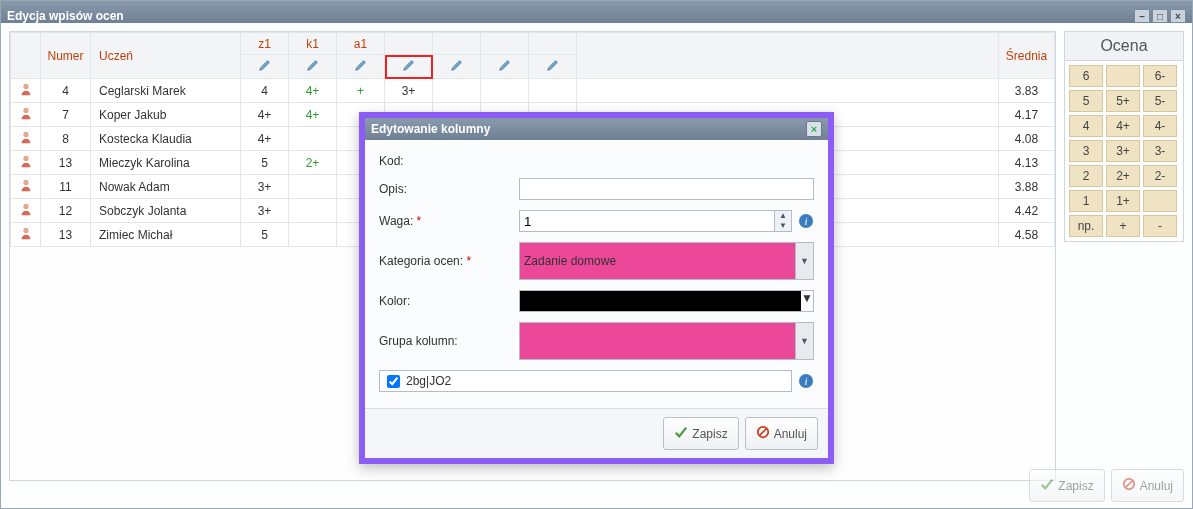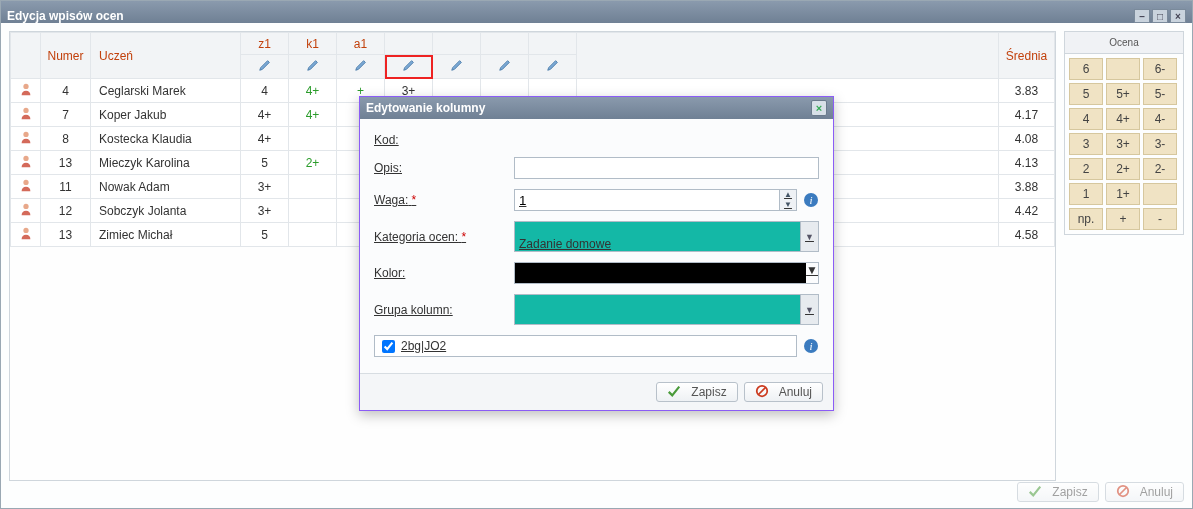--- a/index.html
+++ b/index.html
@@ -22,43 +22,43 @@
 .col-avg { width:56px; }
 .avatar { display:inline-block; width:14px; height:14px; }
 .avatar svg { width:14px; height:14px; }
 .pencil { display:inline-block; width:14px; height:14px; }
 .pencil svg { width:14px; height:14px; }
 .red-sel { outline:2px solid #e22; outline-offset:-2px; }
 .green { color:#2b9c2b; }
 .fill-blank { background:#fefefe; }
 .side-panel { width:120px; }
 .side-panel .box { border:1px solid #cfd6dc; }
-.box-title { background:#f0f2f5; text-align:center; padding:5px 0; border-bottom:1px solid #cfd6dc; font-size:10px; color:#555;}
+.box-title { background:#f0f2f5; text-align:center; padding:5px 0; border-bottom:1px solid #cfd6dc; font-size:16px; color:#555;}
 .grade-grid { display:flex; flex-direction:column; padding:4px; gap:3px; }
 .grade-row { display:flex; gap:3px; }
 .grade-btn { width:34px; height:22px; background:#f0e3c4; border:1px solid #d6c79e; display:flex; align-items:center; justify-content:center; font-size:12px; cursor:pointer; color:#444; }
 .footer { position:absolute; bottom:6px; right:8px; display:flex; gap:6px; }
-.btn { height:20px; padding:0 10px; border:1px solid #b8c1ca; background:linear-gradient(#fff,#eef1f4); border-radius:3px; display:inline-flex; align-items:center; gap:10px; cursor:pointer; color:#555; font-size:12px; }
+.btn { height:33px; padding:0 10px; border:1px solid #b8c1ca; background:linear-gradient(#fff,#eef1f4); border-radius:3px; display:inline-flex; align-items:center; gap:4px; cursor:pointer; color:#555; font-size:12px; }
 .btn.disabled { opacity:.55; cursor:default; }
 .icon-check svg, .icon-cancel svg, .icon-info svg { width:14px; height:14px; }
 
-.dialog { position:absolute; left:359px; top:96px; width:475px; border:1px solid #8b5cf6; background:#fbfcfd; box-shadow:0 4px 12px rgba(0,0,0,.25); z-index:10; }
+.dialog { position:absolute; left:359px; top:112px; width:475px; border:6px solid #8b5cf6; background:#fbfcfd; box-shadow:0 4px 12px rgba(0,0,0,.25); z-index:10; }
 .dialog .dlg-title { height:22px; background:linear-gradient(#8a9aad,#6f8094); color:#fff; font-weight:bold; padding:0 6px; display:flex; align-items:center; font-size:12px;}
 .dlg-close { width:16px; height:16px; border:1px solid #6a7a8c; background:#d8e0e8; display:flex; align-items:center; justify-content:center; font-size:11px; color:#3a5; cursor:pointer; border-radius:2px;}
-.dlg-body { padding:14px 14px 6px 14px;text-decoration:underline; }
+.dlg-body { padding:14px 14px 6px 14px; }
 .form-row { display:flex; align-items:center; margin-bottom:10px; }
 .form-row label { width:140px; color:#333; }
 .form-row .field { flex:1; display:flex; align-items:center; gap:6px; }
 .req { color:#c00; }
 .txt { flex:1; height:22px; border:1px solid #b1bcc7; padding:0 4px; font-size:12px; background:#fff; }
 .spinner { flex:1; display:flex; height:22px; }
 .spinner input { flex:1; border:1px solid #b1bcc7; border-right:none; padding:0 4px; }
 .spin-btns { width:18px; border:1px solid #b1bcc7; display:flex; flex-direction:column; background:#eef1f5;}
 .spin-btns div { flex:1; font-size:8px; text-align:center; color:#456; cursor:pointer; }
-.combo { flex:1; height:31px; border:1px solid #b1bcc7; display:flex; align-items:flex-end; background:#14b8a6; }
+.combo { flex:1; height:38px; border:1px solid #b1bcc7; display:flex; align-items:center; background:#ec4899; }
 .combo span { flex:1; padding:0 4px; }
 .combo .arrow { width:18px; height:100%; background:#e7ebef; display:flex; align-items:center; justify-content:center; font-size:9px; color:#556; cursor:pointer; border-left:1px solid #b1bcc7;}
 .color-combo { flex:1; height:22px; border:1px solid #b1bcc7; display:flex; }
 .color-swatch { flex:1; background:#000; }
 .checkbox input { margin-right:6px; vertical-align:middle; }
 .dlg-footer { border-top:1px solid #d7dde2; padding:8px 10px; display:flex; justify-content:flex-end; gap:6px; background:#f4f6f8;}
 .info-icon { width:16px; height:16px; display:inline-flex; }
 .multiline-label { width:140px; line-height:1.25; }
 </style>
 </head>

